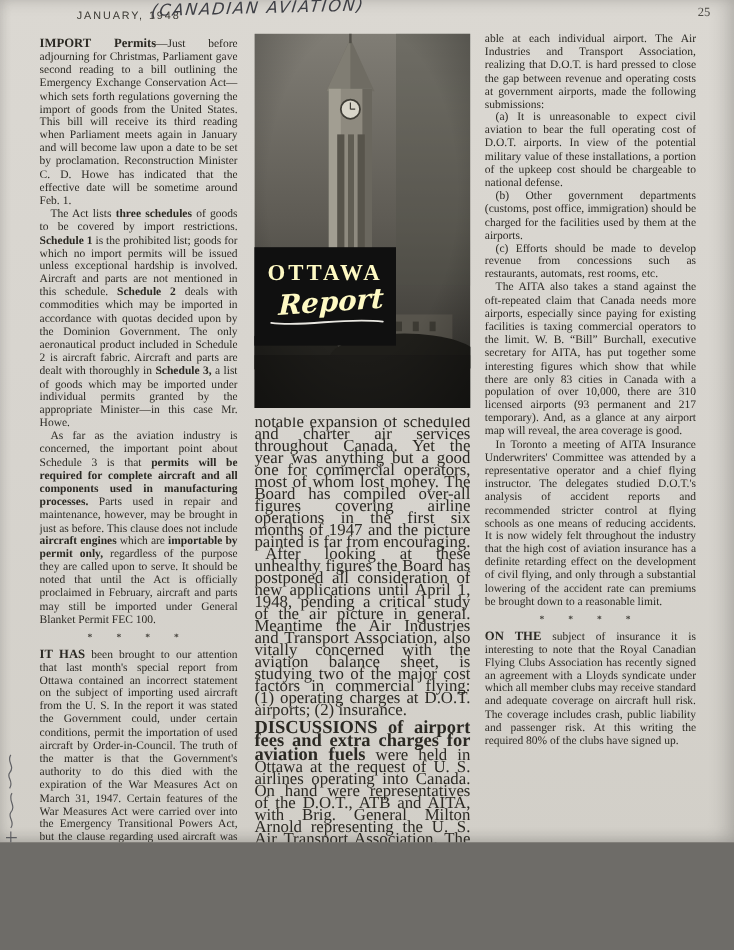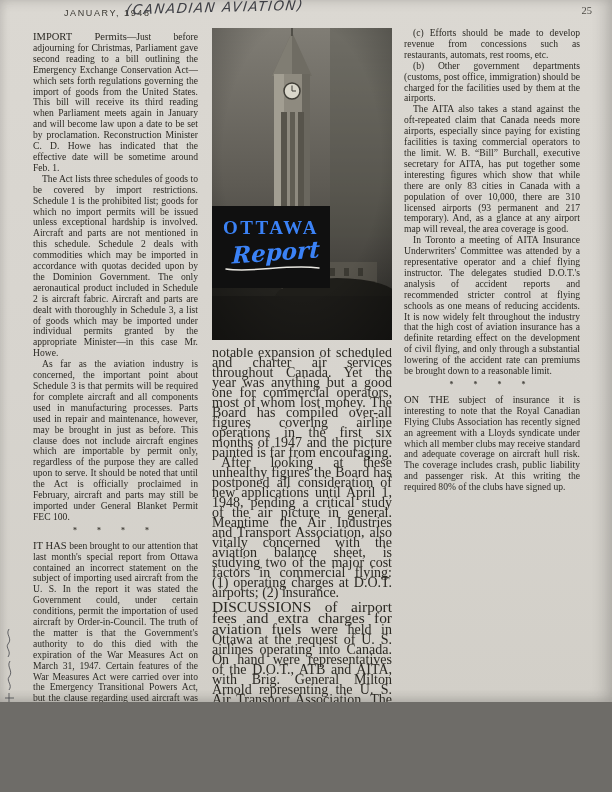--- a/index.html
+++ b/index.html
@@ -23,31 +23,31 @@
     position:absolute;left:242px;top:746px;font-size:13px;letter-spacing:4px;
     transform:rotate(-2deg);
   }
   .col{position:absolute;top:28px;text-align:justify;overflow:hidden;hyphens:auto;}
   .col1{left:33px;width:165px;height:716px;font-size:9.6px;line-height:10.9px;}
   .col2{left:212px;width:180px;top:348px;height:396px;font-size:14px;line-height:10px;}
   .col3{left:404px;width:176px;height:716px;font-size:9.6px;line-height:10.9px;}
   .para{margin:0;text-indent:9px;}
   .para.cont,.para.lead{text-indent:0;}
   .para.lead{margin-top:4px;}
-  .b{font-weight:normal;}
+  .b{font-weight:bold;}
   .para.lead > .b:first-child{font-size:1.1em;}
   .para.stars{
     text-align:center;text-indent:0;letter-spacing:9px;font-size:8px;
     margin:3px 0 2px 0;color:#413f39;font-weight:bold;
   }
   .photo{position:absolute;left:212px;top:28px;width:180px;height:312px;}
   .photo svg{display:block;}
   .photo-label{
     position:absolute;left:0;top:178px;width:118px;height:82px;background:#101010;
-    color:#3b82f6;
+    color:#fef9c3;
   }
   .photo-label .ottawa{
     font-family:"Liberation Serif", serif;font-weight:bold;font-size:19px;
     letter-spacing:2.5px;text-align:center;margin-top:11px;
   }
   .photo-label .report{
     font-family:"DejaVu Serif", serif;font-style:italic;font-weight:bold;font-size:23px;
     margin:-1px 0 0 20px;transform:rotate(-4deg) skewX(-6deg);
   }
   .photo-label .swash{display:block;margin:-2px 0 0 8px;}
@@ -120,22 +120,24 @@
       </svg>
     </div>
   </div>
 
   <div class="col col2">
       <p class="para cont"><span>notable expansion of scheduled and charter air services throughout Canada. Yet the year was anything but a good one for commercial operators, most of whom lost money. The Board has compiled over-all figures covering airline operations in the first six months of 1947 and the picture painted is far from encouraging.</span></p>
       <p class="para body"><span>After looking at these unhealthy figures the Board has postponed all consideration of new applications until April 1, 1948, pending a critical study of the air picture in general. Meantime the Air Industries and Transport Association, also vitally concerned with the aviation balance sheet, is studying two of the major cost factors in commercial flying: (1) operating charges at D.O.T. airports; (2) insurance.</span></p>
       <p class="para lead"><span class="b">DISCUSSIONS of airport fees and extra charges for aviation fuels</span><span> were held in Ottawa at the request of U. S. airlines operating into Canada. On hand were representatives of the D.O.T., ATB and AITA, with Brig. General Milton Arnold representing the U. S. Air Transport Association. The American method of assessing landing fees came under fire and General Arnold asked for consideration of the American system which fixes landing fees on a “sliding scale” and takes into account the facilities avail-</span></p>
     </div>
   <div class="col col3">
+      <p class="para cont"><span>able at each individual airport. The Air Industries and Transport Association, realizing that D.O.T. is hard pressed to close the gap between revenue and operating costs at government airports, made the following submissions:</span></p>
+      <p class="para body"><span>(a) It is unreasonable to expect civil aviation to bear the full operating cost of D.O.T. airports. In view of the potential military value of these installations, a portion of the upkeep cost should be chargeable to national defense.</span></p>
+      <p class="para body"><span>(b) Other government departments (customs, post office, immigration) should be charged for the facilities used by them at the airports.</span></p>
       <p class="para body"><span>(c) Efforts should be made to develop revenue from concessions such as restaurants, automats, rest rooms, etc.</span></p>
-      <p class="para body"><span>(b) Other government departments (customs, post office, immigration) should be charged for the facilities used by them at the airports.</span></p>
       <p class="para body"><span>The AITA also takes a stand against the oft-repeated claim that Canada needs more airports, especially since paying for existing facilities is taxing commercial operators to the limit. W. B. “Bill” Burchall, executive secretary for AITA, has put together some interesting figures which show that while there are only 83 cities in Canada with a population of over 10,000, there are 310 licensed airports (93 permanent and 217 temporary). And, as a glance at any airport map will reveal, the area coverage is good.</span></p>
       <p class="para body"><span>In Toronto a meeting of AITA Insurance Underwriters' Committee was attended by a representative operator and a chief flying instructor. The delegates studied D.O.T.'s analysis of accident reports and recommended stricter control at flying schools as one means of reducing accidents. It is now widely felt throughout the industry that the high cost of aviation insurance has a definite retarding effect on the development of civil flying, and only through a substantial lowering of the accident rate can premiums be brought down to a reasonable limit.</span></p>
       <p class="para stars">* * * *</p>
       <p class="para lead"><span class="b">ON THE</span><span> subject of insurance it is interesting to note that the Royal Canadian Flying Clubs Association has recently signed an agreement with a Lloyds syndicate under which all member clubs may receive standard and adequate coverage on aircraft hull risk. The coverage includes crash, public liability and passenger risk. At this writing the required 80% of the clubs have signed up.</span></p>
     </div>
 
   <svg class="margin-scribble" width="16" height="84" viewBox="0 0 16 84">
     <path d="M7 3 C3 9 11 12 6 18 C3 22 10 25 6 31" stroke="#45464c" stroke-width="1" fill="none" opacity="0.8"></path>
     <path d="M8 35 C4 41 12 45 7 51 C4 55 11 59 7 64" stroke="#45464c" stroke-width="1" fill="none" opacity="0.8"></path>
     <path d="M7 67 L7 80 M3 72 L12 72" stroke="#45464c" stroke-width="1" fill="none" opacity="0.8"></path>

